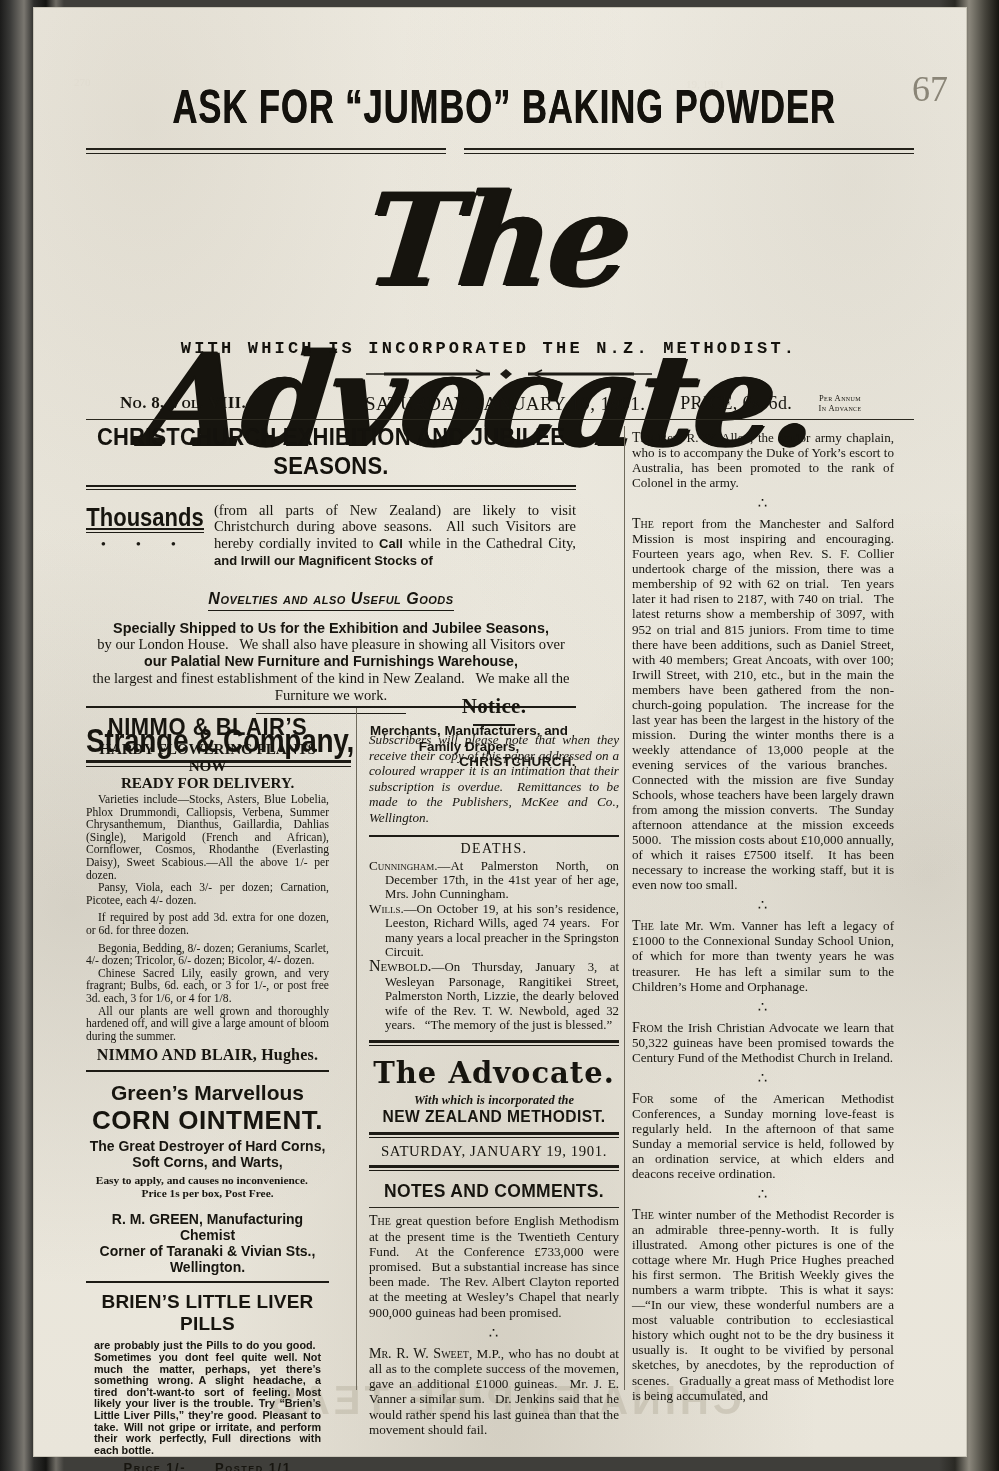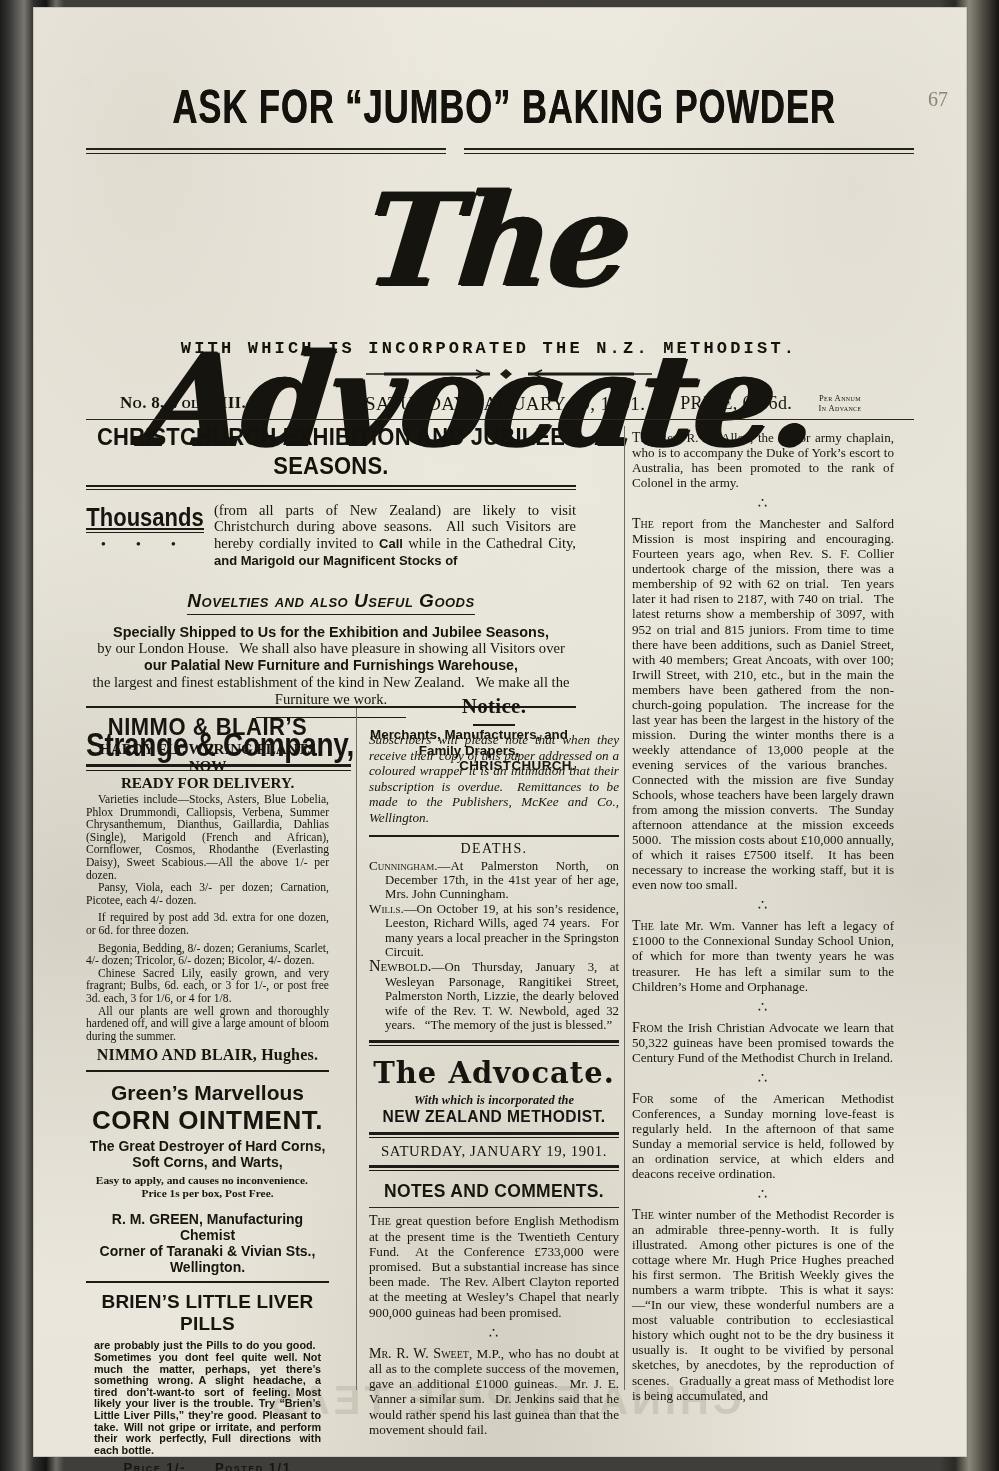--- a/index.html
+++ b/index.html
@@ -83,21 +83,21 @@
   }
   .orn{position:absolute;left:330px;top:358px;width:290px;height:16px;}
 
   .issueline{position:absolute;left:86px;top:385px;width:760px;height:26px;}
   .issueline .l{position:absolute;left:0;top:0;font-size:17px;font-variant:small-caps;font-weight:bold;letter-spacing:.3px;}
   .issueline .c{position:absolute;left:245px;top:0;font-size:19px;letter-spacing:.4px;}
   .issueline .r{position:absolute;right:88px;top:0;font-size:18px;letter-spacing:.3px;}
   .issueline .rr{position:absolute;right:0;top:1px;font-size:8.5px;line-height:9.5px;font-variant:small-caps;letter-spacing:.4px;text-align:center;width:80px;}
 
   
-  .folio{position:absolute;right:18px;top:60px;font-size:20px;color:#8a8577;font-family:"Liberation Serif",serif;margin-top:20px;}
+  .folio{position:absolute;right:18px;top:60px;font-size:36px;color:#8a8577;font-family:"Liberation Serif",serif;}
   .colrule{position:absolute;width:1px;background:#6f6a5c;}
 
   
   .strange{position:absolute;left:52px;top:418px;width:490px;}
   .exh-head{
     text-align:center;font-family:"Liberation Sans", sans-serif;font-weight:bold;
     font-size:22px;letter-spacing:.2px;transform:scaleY(1.12);transform-origin:50% 50%;
     color:#14120d;
   }
   .hr2{border-top:2.4px solid #1d1b15;border-bottom:1px solid #1d1b15;height:2px;margin:7px 0 0;}
@@ -107,21 +107,21 @@
     font-family:"Liberation Sans", sans-serif;font-weight:bold;font-size:22px;
     transform:scaleY(1.18);transform-origin:50% 0;
   }
   .thou-rule{position:absolute;left:0;top:26px;width:118px;border-top:2.2px solid #1d1b15;border-bottom:1px solid #1d1b15;height:2px;}
   .thou-dots{position:absolute;left:0;top:34px;width:118px;text-align:center;font-size:15px;letter-spacing:13px;color:#1d1b15;}
   .thou-body{margin-left:128px;font-size:14.6px;line-height:16.4px;text-align:justify;}
   .b{font-weight:bold;font-family:"Liberation Sans",sans-serif;font-size:13px;}
   .novel{
     text-align:center;margin-top:10px;
     font-family:"Liberation Sans", sans-serif;font-style:italic;font-weight:bold;
-    font-size:19px;letter-spacing:.5px;font-variant:small-caps;
+    font-size:16px;letter-spacing:.5px;font-variant:small-caps;
   }
   .novel u{text-decoration:none;border-bottom:1.6px solid #1d1b15;padding-bottom:2px;display:inline-block;}
   .spec{text-align:center;margin-top:9px;font-family:"Liberation Sans",sans-serif;font-weight:bold;font-size:14.4px;}
   .sline{text-align:center;font-size:14.6px;line-height:17px;}
   .sline.bb{font-family:"Liberation Sans",sans-serif;font-weight:bold;font-size:14.2px;}
   .shortrule{width:150px;margin:9px auto 0;border-top:1.8px solid #1d1b15;}
   .strangeco{position:relative;margin-top:8px;height:52px;}
   .strangeco .nm{
     position:absolute;left:0;top:0;width:268px;
     font-family:"Liberation Sans", sans-serif;font-weight:bold;font-size:28px;
@@ -243,21 +243,21 @@
     <div style="position:absolute;left:52px;top:411px;width:828px;" class="hrthin"></div>
 
     <div class="strange">
       <div class="exh-head">CHRISTCHURCH EXHIBITION AND JUBILEE SEASONS.</div>
       <div class="hr2"></div>
 
       <div class="thou-wrap">
         <div class="thou">Thousands</div>
         <div class="thou-rule"></div>
         <div class="thou-dots">• • •</div>
-        <div class="thou-body"><span>(from all parts of New Zealand) are likely to visit Christchurch during above seasons.  All such Visitors are hereby cordially invited to </span><span class="b">Call</span><span> while in the Cathedral City, </span><span class="b">and Marigold our Magnificent Stocks of</span></div>
+        <div class="thou-body"><span>(from all parts of New Zealand) are likely to visit Christchurch during above seasons.  All such Visitors are hereby cordially invited to </span><span class="b">Call</span><span> while in the Cathedral City, </span><span class="b">and Irwill our Magnificent Stocks of</span></div>
       </div>
 
       <div class="novel"><u>Novelties and also Useful Goods</u></div>
       <div class="spec">Specially Shipped to Us for the Exhibition and Jubilee Seasons,</div>
       <div class="sline">by our London House.  We shall also have pleasure in showing all Visitors over</div>
       <div class="sline bb">our Palatial New Furniture and Furnishings Warehouse,</div>
       <div class="sline">the largest and finest establishment of the kind in New Zealand.  We make all the</div>
       <div class="sline">Furniture we work.</div>
       <div class="shortrule"></div>
 

